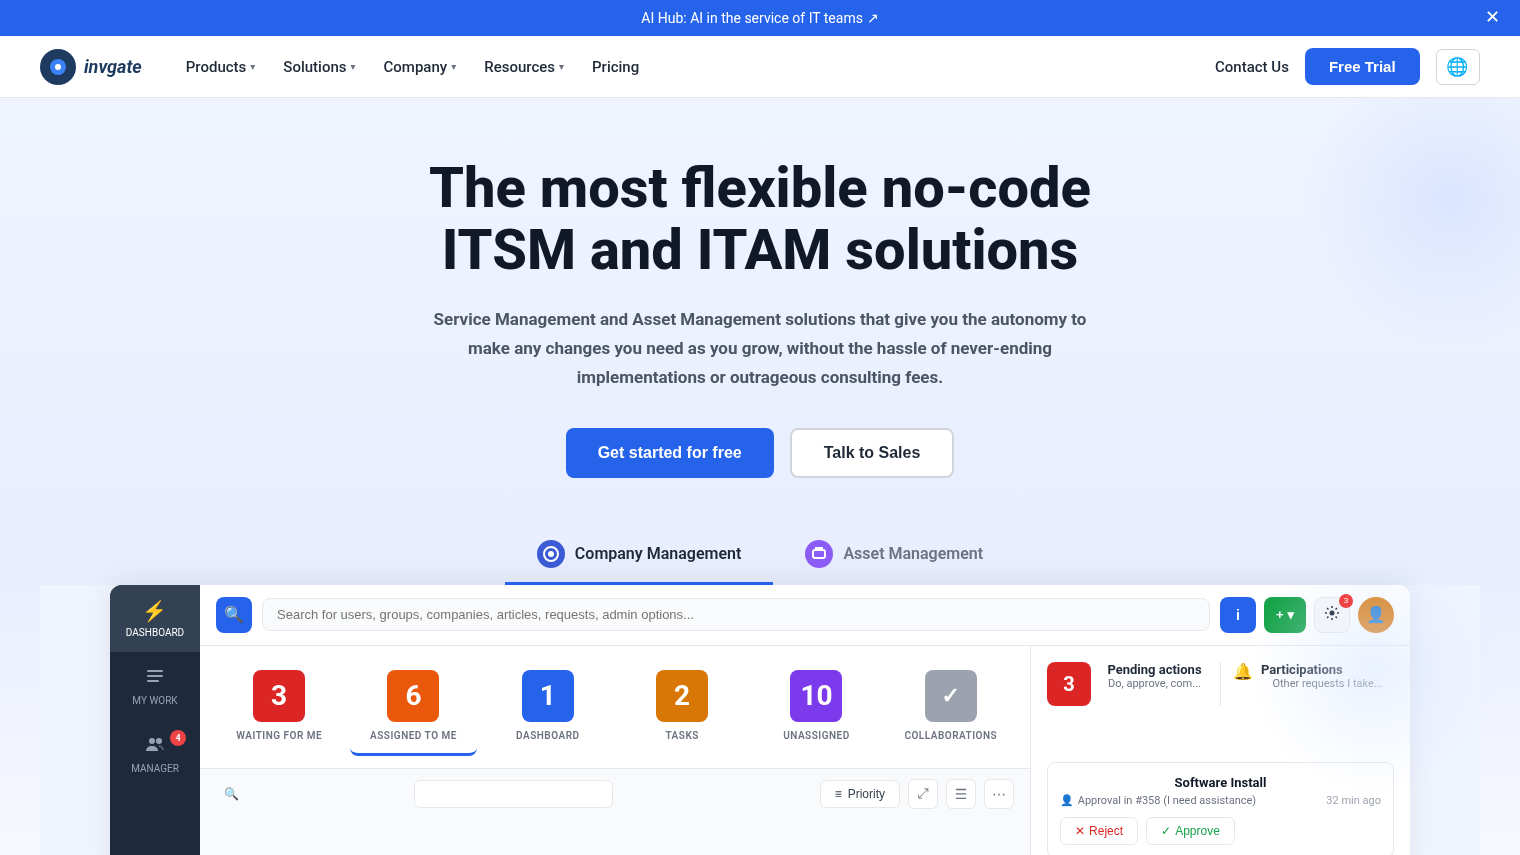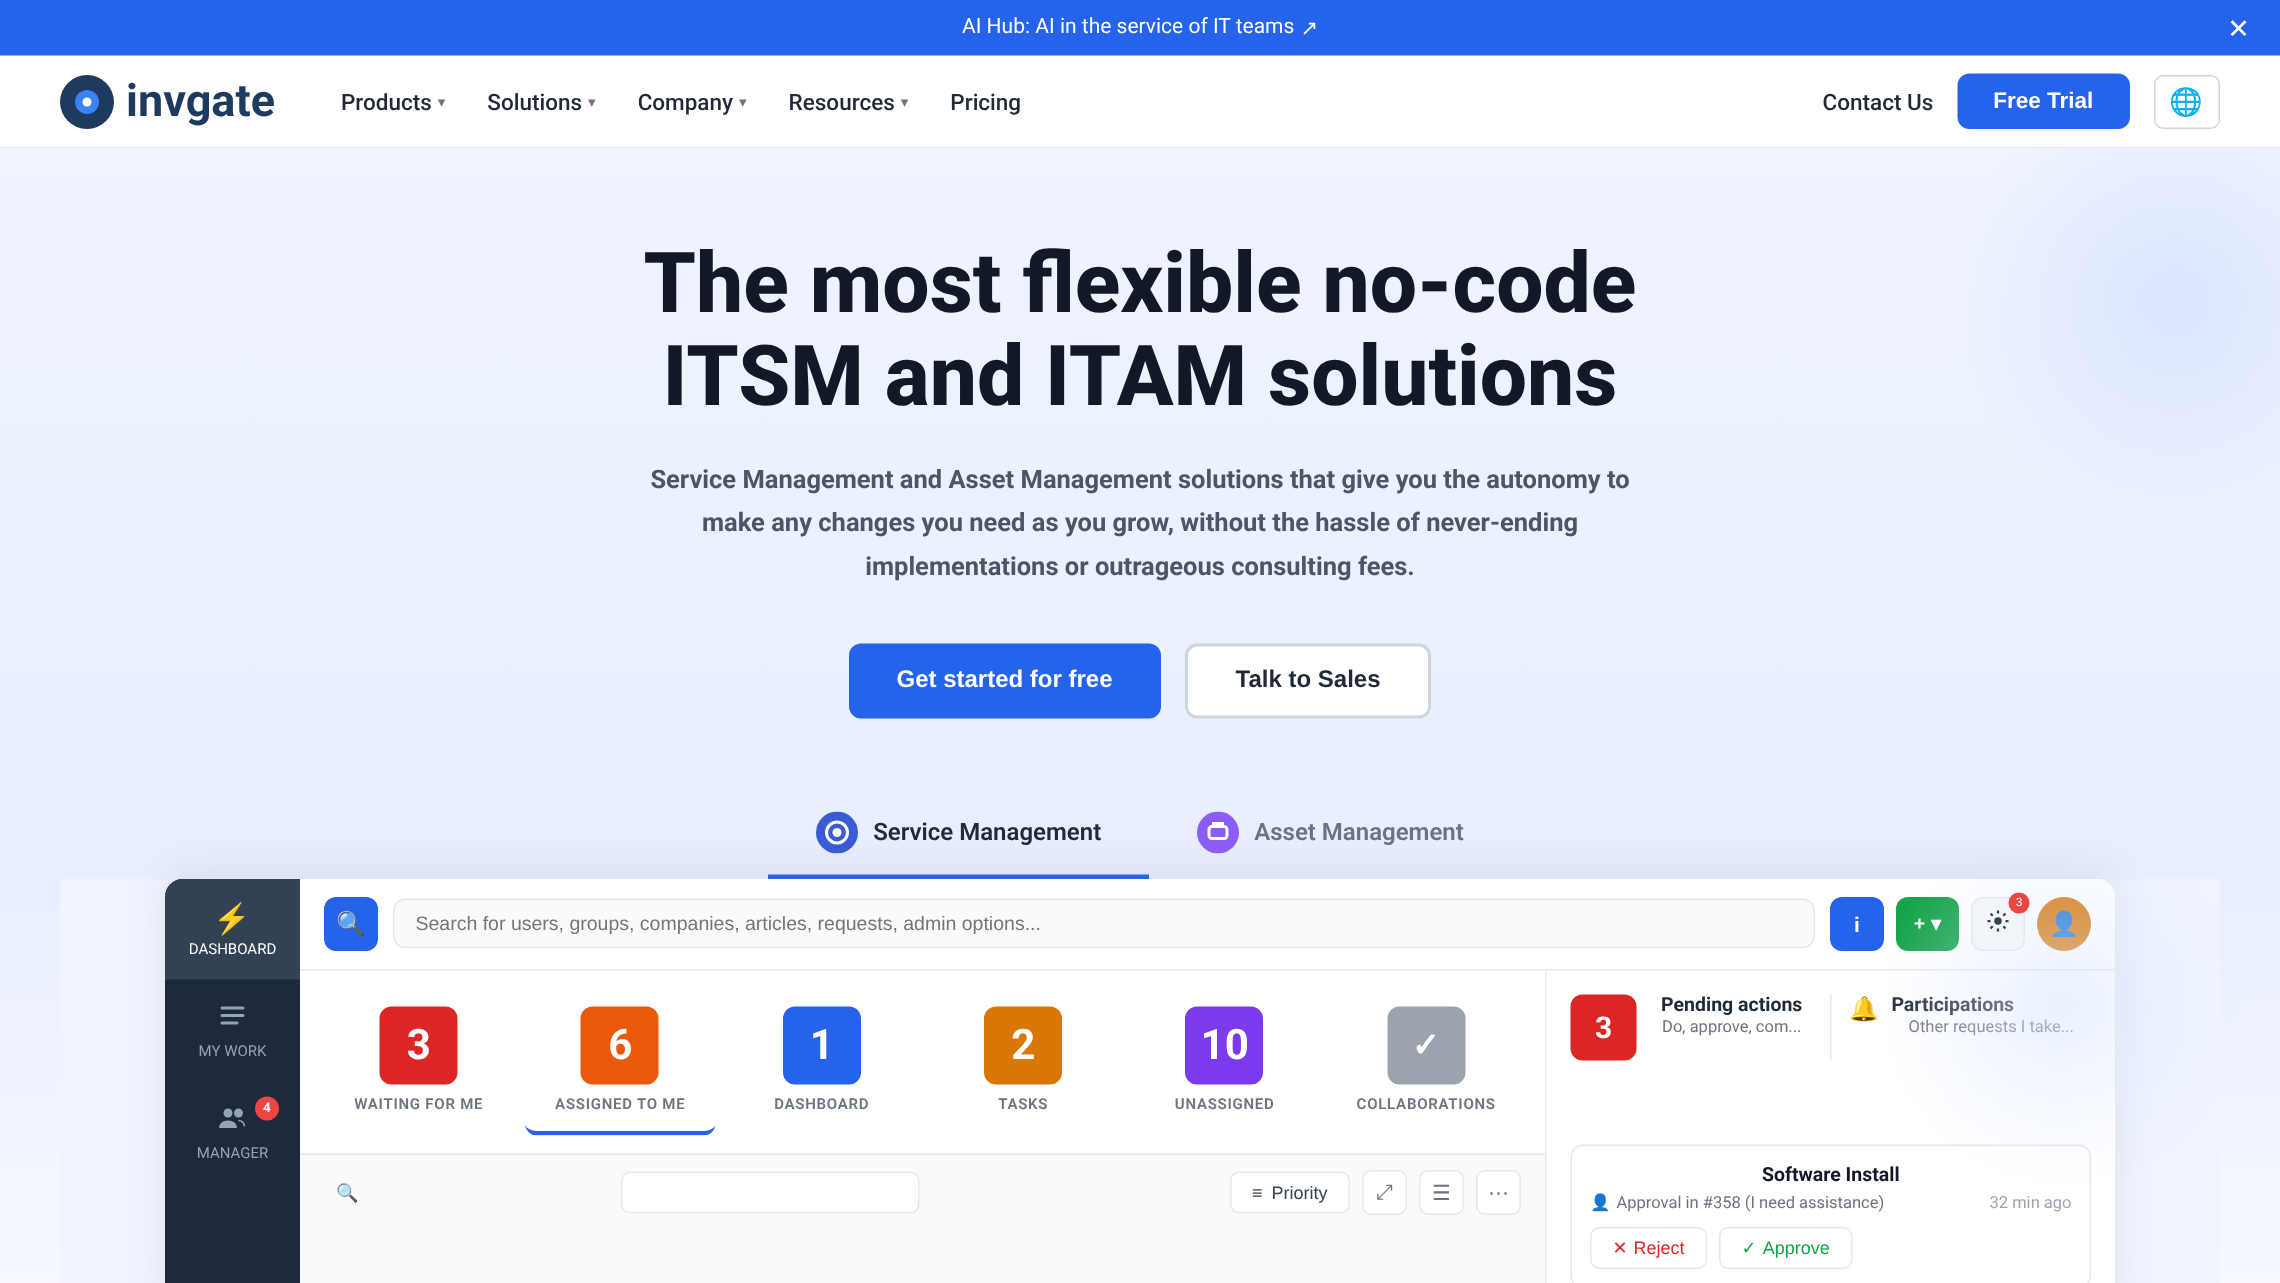--- a/index.html
+++ b/index.html
@@ -7,21 +7,21 @@
 
     
     .top-banner {
       background: #2563eb;
       color: #fff;
       text-align: center;
       padding: 10px 20px;
       font-size: 14px;
       position: relative;
       display: flex;
-      align-items: flex-start;
+      align-items: flex-end;
       justify-content: center;
     }
     .close-banner {
       position: absolute;
       right: 20px;
       cursor: pointer;
       font-size: 18px;
       line-height: 1;
       background: none;
       border: none;
@@ -35,23 +35,24 @@
       padding: 12px 40px;
       border-bottom: 1px solid #e5e7eb;
       background: #fff;
       gap: 8px;
     }
     .logo {
       display: flex;
       align-items: center;
       gap: 8px;
       margin-right: 24px;
-      font-size: 30px;
+      font-size: 18px;
       font-weight: 700;
       color: #1e3a5f;
+      font-style: italic;
     }
     .logo-icon {
       width: 36px;
       height: 36px;
     }
     .nav-links {
       display: flex;
       align-items: center;
       gap: 4px;
       flex: 1;
@@ -657,21 +658,21 @@
     <button class="btn-secondary">Talk to Sales</button>
   </div>
 
   <div class="product-tabs">
     <div class="product-tab active">
       <svg width="28" height="28" viewBox="0 0 28 28">
         <circle cx="14" cy="14" r="14" fill="#3b5bd5"></circle>
         <circle cx="14" cy="14" r="7" fill="none" stroke="#fff" stroke-width="2"></circle>
         <circle cx="14" cy="14" r="3" fill="#fff"></circle>
       </svg>
-      <span>Service Management</span>
+      <span>Company Management</span>
     </div>
     <div class="product-tab">
       <svg width="28" height="28" viewBox="0 0 28 28">
         <circle cx="14" cy="14" r="14" fill="#8b5cf6"></circle>
         <rect x="8" y="10" width="12" height="8" rx="2" fill="none" stroke="#fff" stroke-width="2"></rect>
         <path d="M11 10V8h6v2" stroke="#fff" stroke-width="2" fill="none"></path>
       </svg>
       <span>Asset Management</span>
     </div>
   </div>

